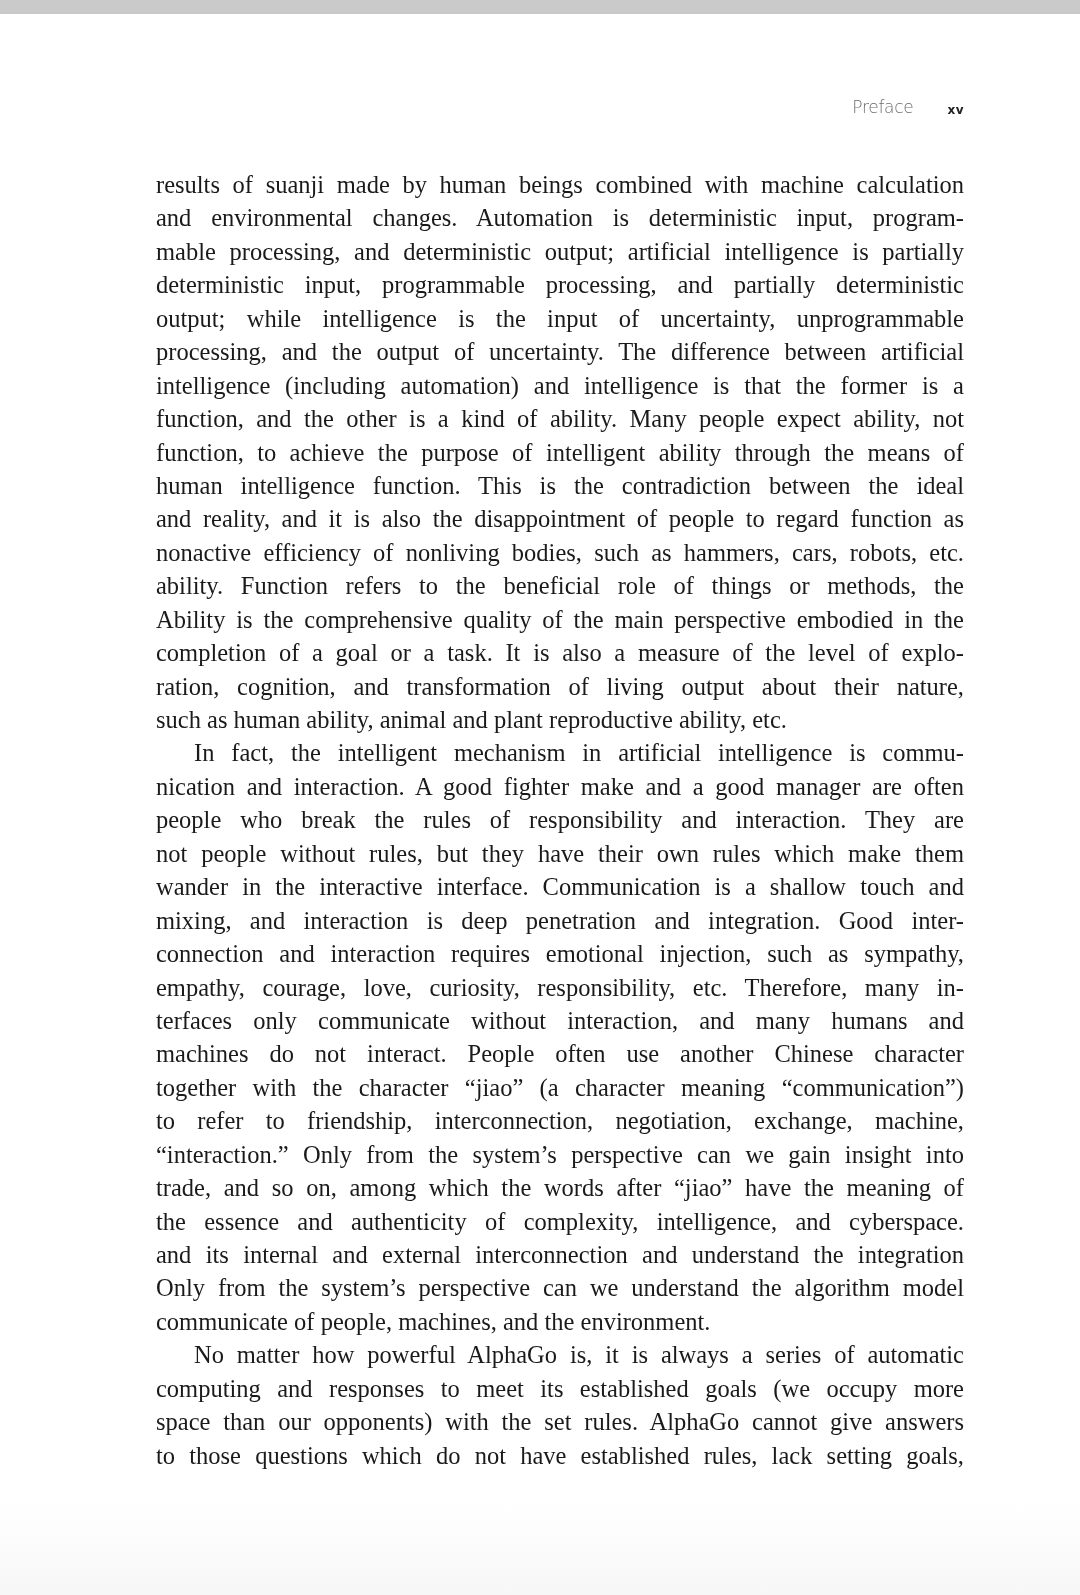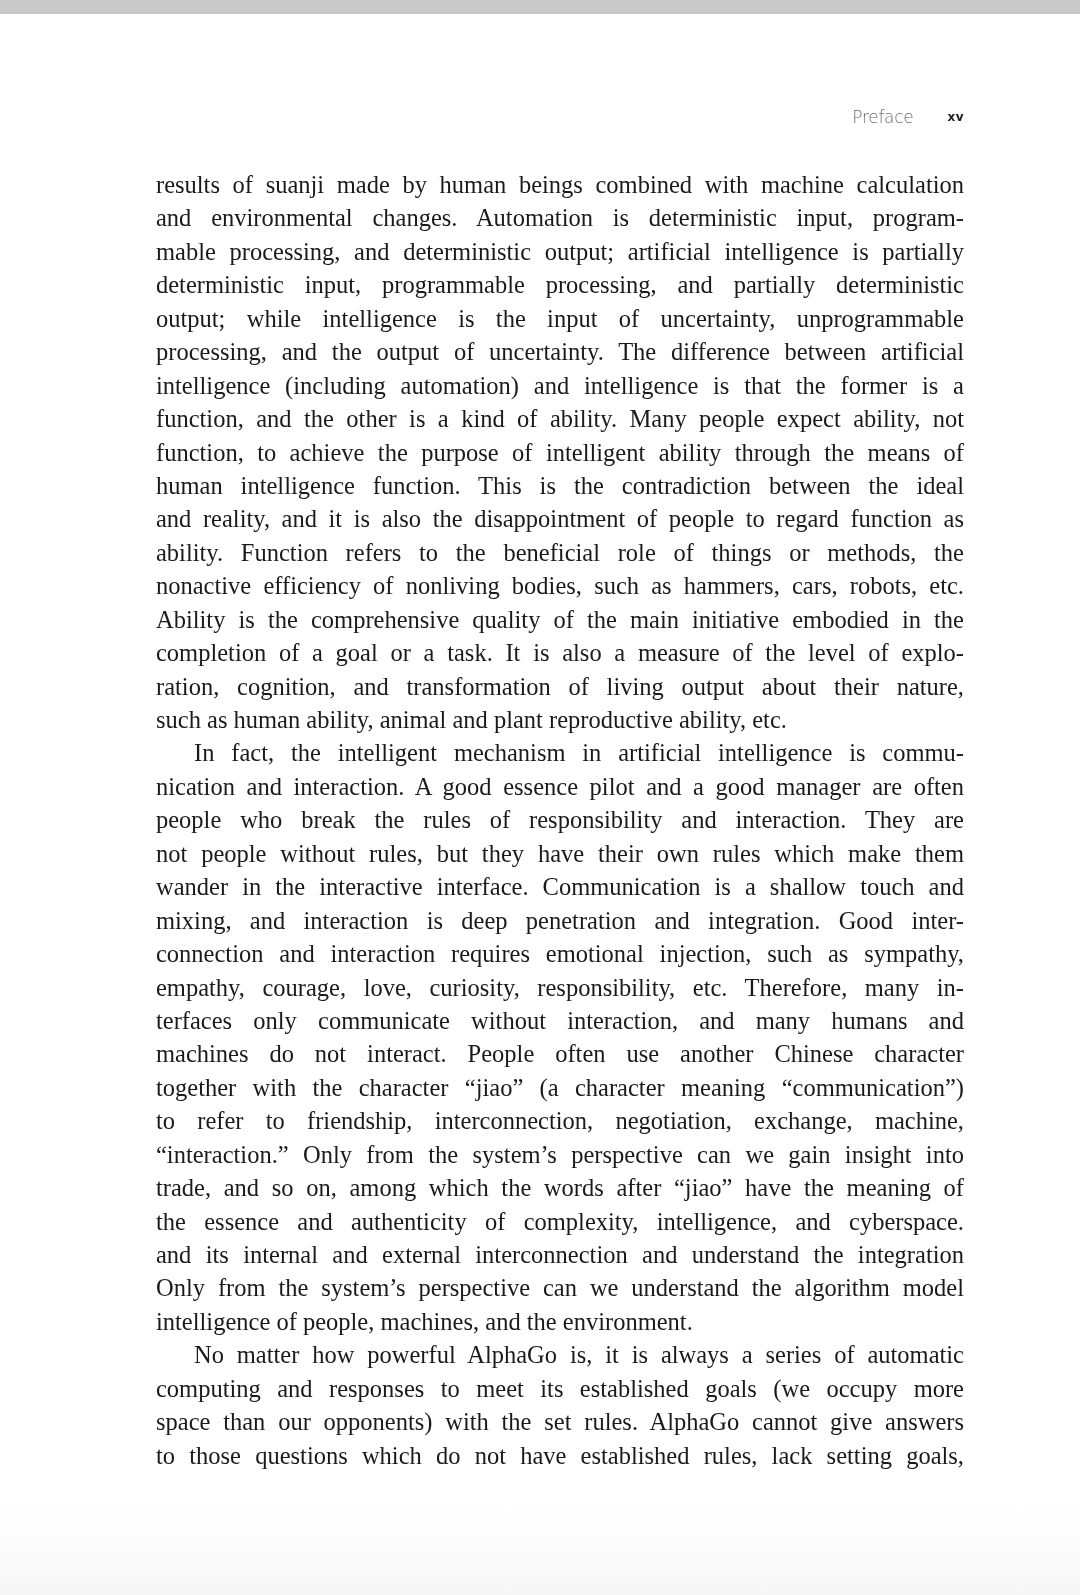--- a/index.html
+++ b/index.html
@@ -22,24 +22,24 @@
     }
     .page {
       position: absolute;
       left: 0; top: 14px;
       width: 1080px;
       height: 1581px;
       background: linear-gradient(to bottom, #ffffff 0%, #ffffff 94%, #f7f7f7 100%);
     }
     .running-head {
       position: absolute;
-      top: 93px;
+      top: 83px;
       right: 116px;
       display: flex;
-      align-items: center;
+      align-items: flex-end;
       font-family: "DejaVu Sans", sans-serif;
       color: #555555;
     }
     .running-head .section {
       font-size: 17px;
       font-weight: 300;
       letter-spacing: -0.3px;
       color: #6a6a6a;
       margin-right: 34px;
     }
@@ -93,47 +93,47 @@
     <span class="line">and environmental changes. Automation is deterministic input, program-</span>
     <span class="line">mable processing, and deterministic output; artificial intelligence is partially</span>
     <span class="line">deterministic input, programmable processing, and partially deterministic</span>
     <span class="line">output; while intelligence is the input of uncertainty, unprogrammable</span>
     <span class="line">processing, and the output of uncertainty. The difference between artificial</span>
     <span class="line">intelligence (including automation) and intelligence is that the former is a</span>
     <span class="line">function, and the other is a kind of ability. Many people expect ability, not</span>
     <span class="line">function, to achieve the purpose of intelligent ability through the means of</span>
     <span class="line">human intelligence function. This is the contradiction between the ideal</span>
     <span class="line">and reality, and it is also the disappointment of people to regard function as</span>
+    <span class="line">nonactive efficiency of nonliving bodies, such as hammers, cars, robots, etc.</span>
     <span class="line">ability. Function refers to the beneficial role of things or methods, the</span>
-    <span class="line">nonactive efficiency of nonliving bodies, such as hammers, cars, robots, etc.</span>
-    <span class="line">Ability is the comprehensive quality of the main initiative embodied in the</span>
+    <span class="line">Ability is the comprehensive quality of the main perspective embodied in the</span>
     <span class="line">completion of a goal or a task. It is also a measure of the level of explo-</span>
     <span class="line">ration, cognition, and transformation of living output about their nature,</span>
     <span class="line last">such as human ability, animal and plant reproductive ability, etc.</span>
   </div>
 
   <div>
     <span class="line indent">In fact, the intelligent mechanism in artificial intelligence is commu-</span>
-    <span class="line">nication and interaction. A good essence pilot and a good manager are often</span>
+    <span class="line">nication and interaction. A good fighter make and a good manager are often</span>
     <span class="line">people who break the rules of responsibility and interaction. They are</span>
     <span class="line">not people without rules, but they have their own rules which make them</span>
     <span class="line">wander in the interactive interface. Communication is a shallow touch and</span>
     <span class="line">mixing, and interaction is deep penetration and integration. Good inter-</span>
     <span class="line">connection and interaction requires emotional injection, such as sympathy,</span>
     <span class="line">empathy, courage, love, curiosity, responsibility, etc. Therefore, many in-</span>
     <span class="line">terfaces only communicate without interaction, and many humans and</span>
     <span class="line">machines do not interact. People often use another Chinese character</span>
     <span class="line">together with the character “jiao” (a character meaning “communication”)</span>
     <span class="line">to refer to friendship, interconnection, negotiation, exchange, machine,</span>
     <span class="line">“interaction.” Only from the system’s perspective can we gain insight into</span>
     <span class="line">trade, and so on, among which the words after “jiao” have the meaning of</span>
     <span class="line">the essence and authenticity of complexity, intelligence, and cyberspace.</span>
     <span class="line">and its internal and external interconnection and understand the integration</span>
     <span class="line">Only from the system’s perspective can we understand the algorithm model</span>
-    <span class="line last">intelligence of people, machines, and the environment.</span>
+    <span class="line last">communicate of people, machines, and the environment.</span>
   </div>
 
   <div>
     <span class="line indent">No matter how powerful AlphaGo is, it is always a series of automatic</span>
     <span class="line">computing and responses to meet its established goals (we occupy more</span>
     <span class="line">space than our opponents) with the set rules. AlphaGo cannot give answers</span>
     <span class="line">to those questions which do not have established rules, lack setting goals,</span>
   </div>
 </div>
 

